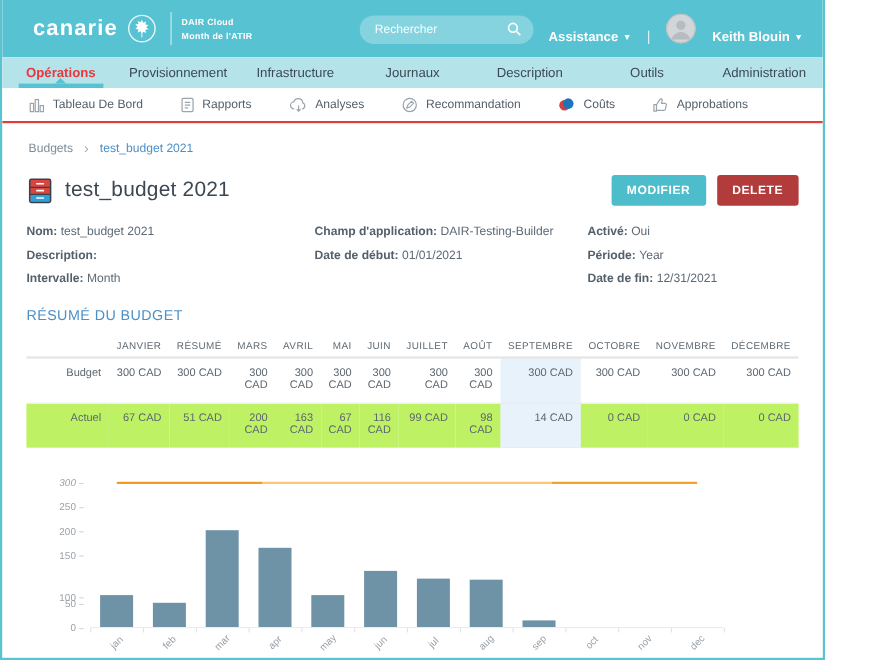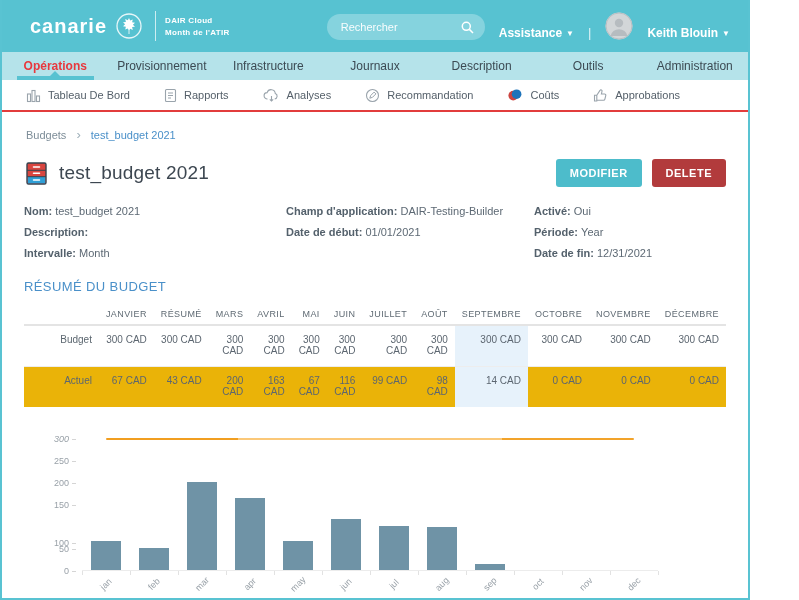--- a/index.html
+++ b/index.html
@@ -62,21 +62,21 @@
   .field .lbl{font-weight:bold;color:#54616c}
   
   .resume-heading{font-size:13px;font-weight:normal;color:var(--link-blue);letter-spacing:.4px;margin:6px 0 10px 0}
   .summary-table{width:100%;border-collapse:collapse;font-size:10px;color:#5c6670}
   .summary-table th{font-size:9px;font-weight:normal;color:#5f6a73;letter-spacing:.4px;padding:5px 7px;text-align:right;white-space:nowrap}
   .summary-table th:first-child{text-align:left;width:230px}
   .summary-table tbody tr{border-top:2px solid #e4e4e4}
   .summary-table tbody tr+tr{border-top:1px solid #ededed}
   .summary-table td{padding:8px 7px 10px 7px;text-align:right;vertical-align:top}
   .summary-table td:first-child{text-align:right;color:#5c6770}
-  .summary-table tr.alt{background:#eab308}
+  .summary-table tr.alt{background:#bef264}
   .summary-table td.narrow{max-width:44px;white-space:normal}
   .summary-table td.wide,.summary-table th.wide{white-space:nowrap}
   .summary-table .hl{background:var(--highlight-blue)}
   
   .chart{position:relative;height:180px;margin:26px 0 0 10px}
   .ylab{position:absolute;left:0;width:42px;text-align:right;font-size:9px;color:var(--muted-gray)}
   .ylab::after{content:"";display:inline-block;width:4px;border-top:1px solid #d5d5d5;margin-left:3px;vertical-align:middle}
   .plot{position:absolute;left:48px;top:6px;width:576px;height:132px;border-bottom:1px solid #ececec}
   .bar{position:absolute;bottom:0;width:30px;background:var(--bar-color)}
   .budget-line{position:absolute;height:2px;top:-1px;border-radius:1px;
@@ -278,21 +278,21 @@
             <td class="narrow">300 CAD</td>
             <td class="narrow">300 CAD</td>
             <td class="wide hl">300 CAD</td>
             <td class="wide">300 CAD</td>
             <td class="wide">300 CAD</td>
             <td class="wide">300 CAD</td>
           </tr>
           <tr class="alt">
             <td>Actuel</td>
             <td class="wide">67 CAD</td>
-            <td class="narrow">43 CAD</td>
+            <td class="narrow">51 CAD</td>
             <td class="narrow">200 CAD</td>
             <td class="narrow">163 CAD</td>
             <td class="narrow">67 CAD</td>
             <td class="narrow">116 CAD</td>
             <td class="narrow">99 CAD</td>
             <td class="narrow">98 CAD</td>
             <td class="wide hl">14 CAD</td>
             <td class="wide">0 CAD</td>
             <td class="wide">0 CAD</td>
             <td class="wide">0 CAD</td>

